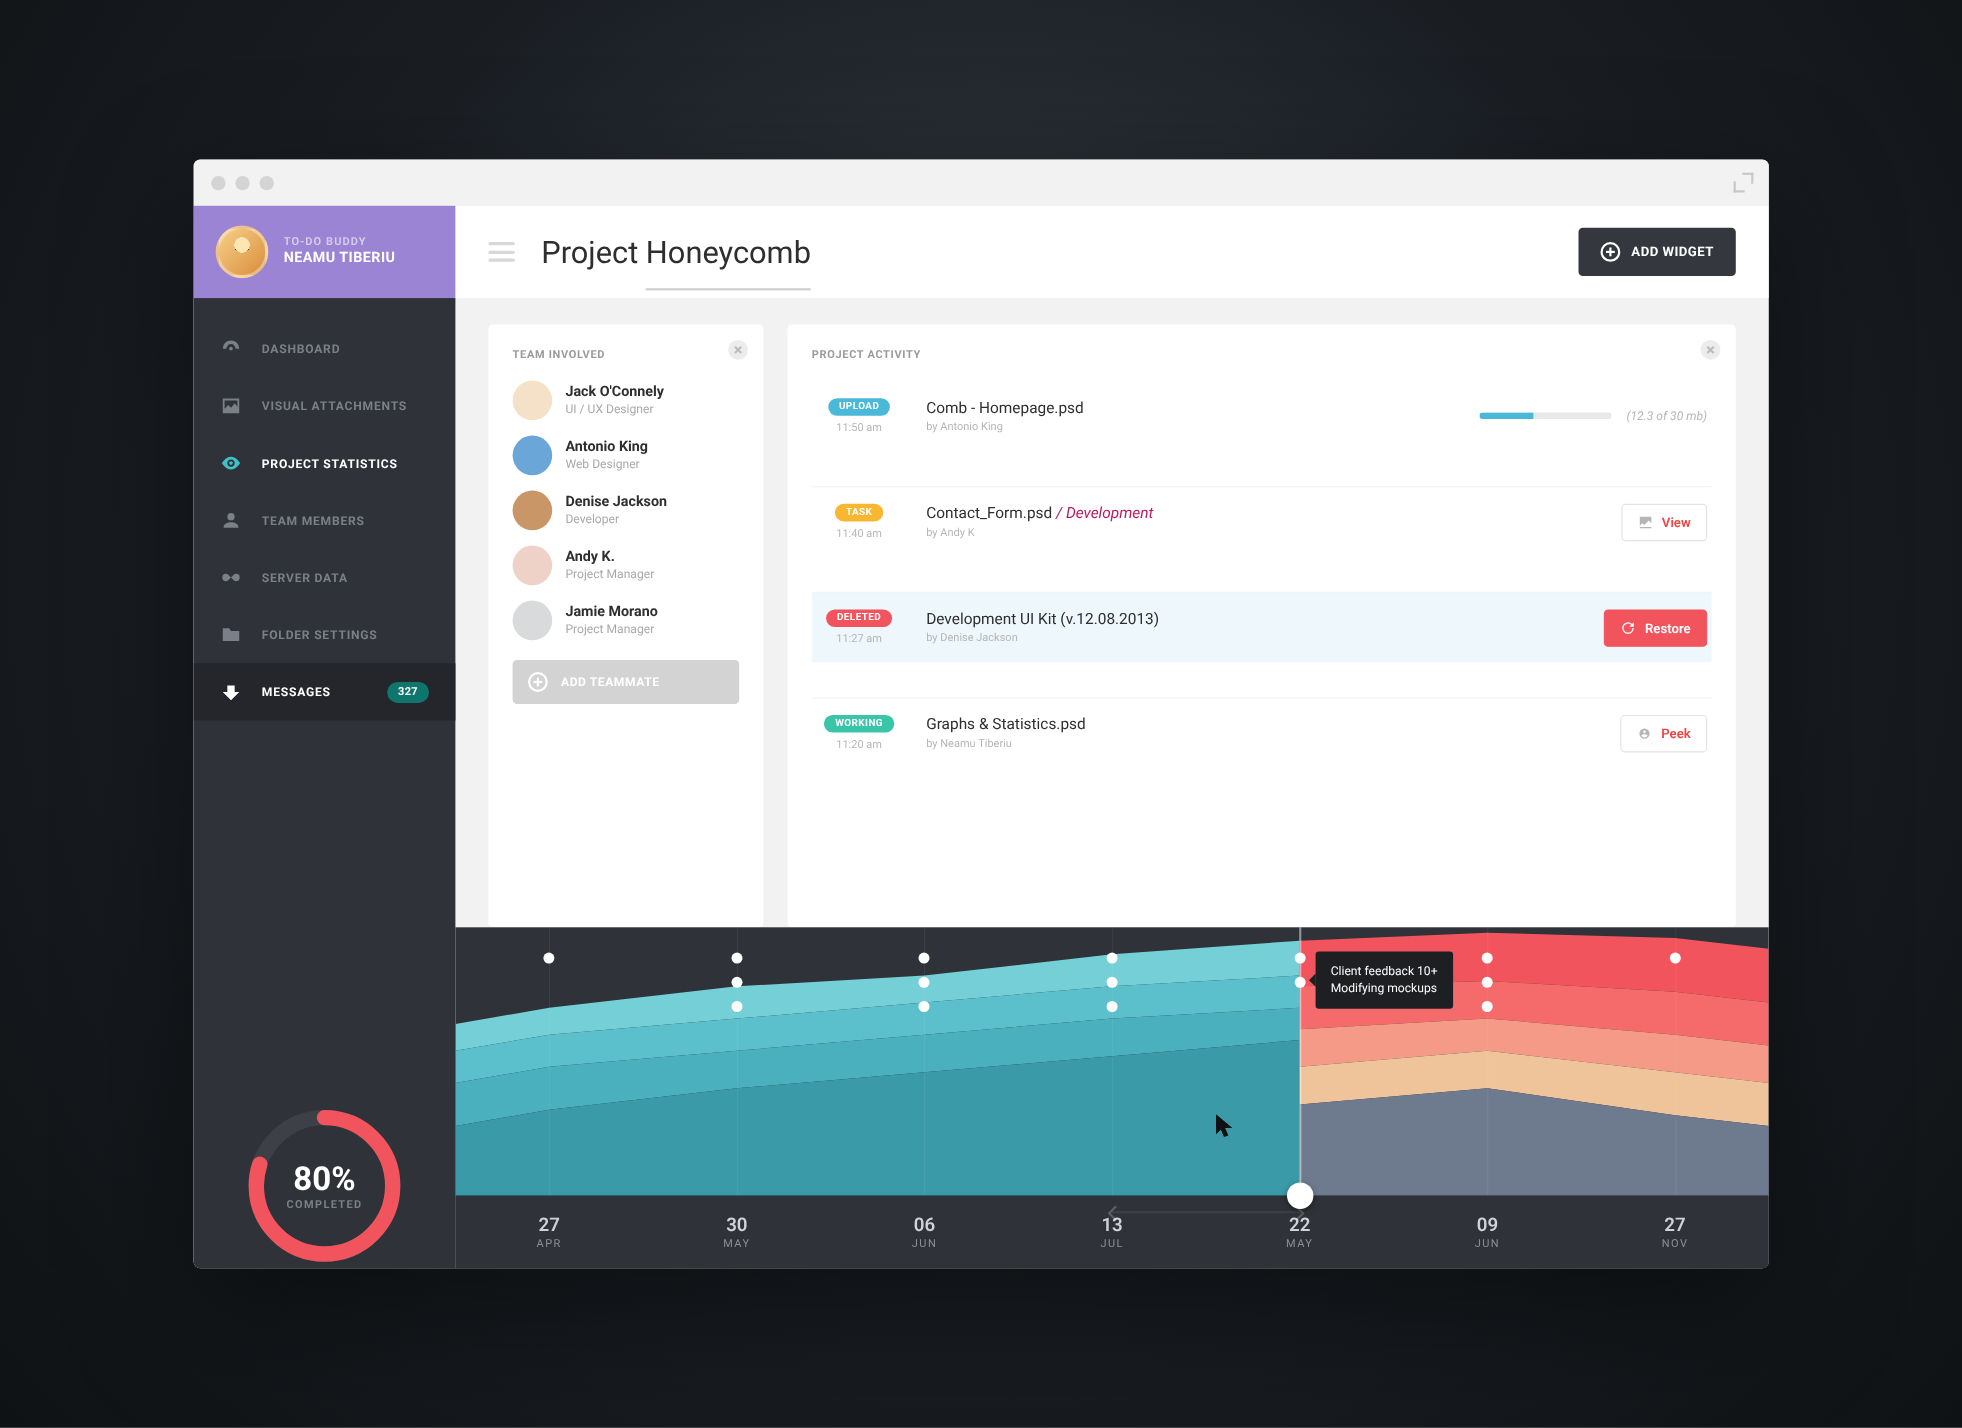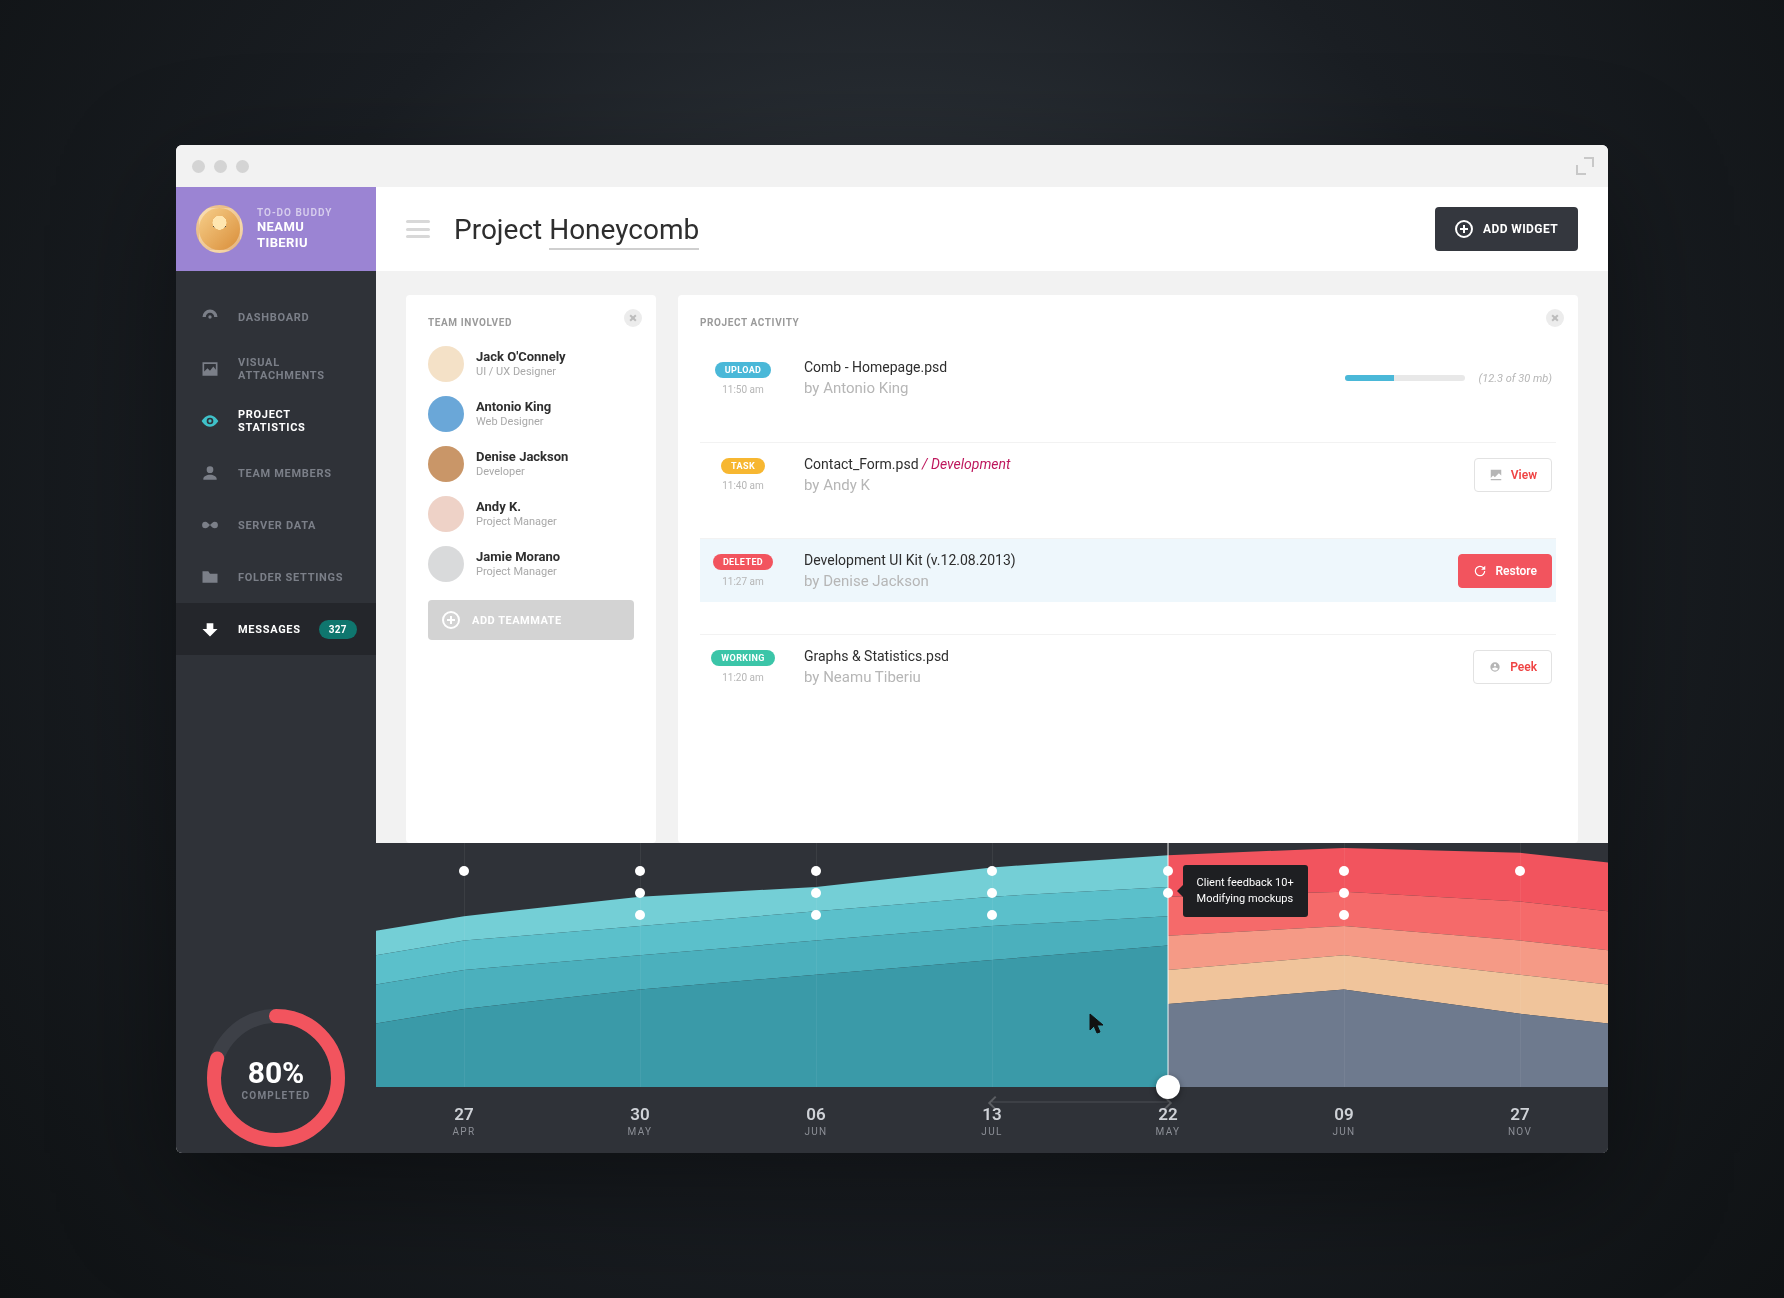--- a/index.html
+++ b/index.html
@@ -8,21 +8,21 @@
 .window{width:1432px;height:1008px;background:#f2f2f2;border-radius:6px;overflow:hidden;box-shadow:0 40px 120px rgba(0,0,0,.45);display:flex;flex-direction:column;}
 .titlebar{height:42px;background:#f2f2f2;display:flex;align-items:center;padding:0 16px;position:relative;}
 .traffic{display:flex;gap:9px;}
 .dot{width:13px;height:13px;border-radius:50%;background:#d4d4d4;}
 .expand-corner{position:absolute;right:14px;top:12px;width:18px;height:18px;}
 .expand-corner::before,.expand-corner::after{content:"";position:absolute;width:8px;height:8px;}
 .expand-corner::before{top:0;right:0;border-top:2px solid #c8c8c8;border-right:2px solid #c8c8c8;}
 .expand-corner::after{bottom:0;left:0;border-bottom:2px solid #c8c8c8;border-left:2px solid #c8c8c8;}
 .body{flex:1;display:flex;min-height:0;}
 
-.sidebar{width:200px;background:#2f3238;display:flex;flex-direction:column;}
+.sidebar{width:238px;background:#2f3238;display:flex;flex-direction:column;}
 .profile{height:84px;background:#9b84d3;display:flex;align-items:center;gap:14px;padding:0 20px;}
 .avatar{width:48px;height:48px;border-radius:50%;background:linear-gradient(135deg,#f7cf8a,#d98e3a);border:3px solid rgba(255,255,255,.35);position:relative;overflow:hidden;}
 .avatar::after{content:"";position:absolute;inset:0;background:radial-gradient(circle at 50% 35%,#ffe6b0 0 20%,transparent 21%),radial-gradient(circle at 40% 42%,#2a2a2a 0 6%,transparent 7%),radial-gradient(circle at 60% 42%,#2a2a2a 0 6%,transparent 7%);border-radius:50%;}
 .profile-txt{display:flex;flex-direction:column;line-height:1.2;}
 .profile-app{font-size:10px;letter-spacing:1px;color:rgba(255,255,255,.6);font-weight:600;}
 .profile-name{font-size:13px;color:#fff;font-weight:700;letter-spacing:.4px;}
 .nav{padding:20px 0 0;}
 .nav-item{display:flex;align-items:center;gap:18px;height:52px;padding:0 24px;color:#7b7f88;font-size:11px;letter-spacing:.7px;font-weight:700;cursor:pointer;position:relative;}
 .nav-item.active{color:#fff;}
 .nav-item.messages{background:#24262b;}
@@ -40,21 +40,21 @@
 .ring-fg{stroke:#f2545e;fill:none;stroke-linecap:round;}
 .ring-txt{position:absolute;inset:0;display:flex;flex-direction:column;align-items:center;justify-content:center;}
 .ring-pct{font-size:30px;font-weight:700;color:#fff;}
 .ring-lbl{font-size:10px;letter-spacing:1.2px;color:#7b7f88;font-weight:700;}
 
 .main{flex:1;display:flex;flex-direction:column;min-width:0;}
 .header{height:84px;background:#fff;display:flex;align-items:center;padding:0 30px;gap:24px;}
 .hamburger{width:24px;height:18px;display:flex;flex-direction:column;justify-content:space-between;cursor:pointer;}
 .hamburger span{height:3px;background:#d8d8d8;border-radius:2px;}
 .page-title{font-size:28px;font-weight:400;color:#2e2e2e;}
-.page-title .hl{border-bottom:2px solid #cfcfcf;padding-bottom:2px;}
+.page-title .hl{border-bottom:2px solid #cfcfcf;padding-bottom:16px;}
 .header-spacer{flex:1;}
 .add-widget{background:#34373e;color:#fff;font-size:12px;font-weight:700;letter-spacing:.4px;border:none;border-radius:4px;height:44px;padding:0 20px;display:flex;align-items:center;gap:10px;cursor:pointer;}
 .plus-circle{width:18px;height:18px;border:2px solid #fff;border-radius:50%;position:relative;}
 .plus-circle::before,.plus-circle::after{content:"";position:absolute;background:#fff;}
 .plus-circle::before{left:50%;top:3px;bottom:3px;width:2px;transform:translateX(-50%);}
 .plus-circle::after{top:50%;left:3px;right:3px;height:2px;transform:translateY(-50%);}
 .content{flex:1;padding:24px 30px 0;display:flex;gap:22px;min-height:0;overflow:hidden;}
 .card{background:#fff;border-radius:4px;padding:22px 22px 24px;position:relative;}
 .card-close{position:absolute;top:14px;right:14px;width:18px;height:18px;border-radius:50%;background:#ececec;cursor:pointer;}
 .card-close::before,.card-close::after{content:"";position:absolute;left:50%;top:50%;width:8px;height:2px;background:#bcbcbc;}
@@ -80,21 +80,21 @@
 .act-left{width:86px;display:flex;flex-direction:column;align-items:center;gap:6px;flex-shrink:0;}
 .tag{font-size:9px;font-weight:700;letter-spacing:.4px;color:#fff;border-radius:10px;padding:3px 10px;}
 .tag.upload{background:#4ab8d8;}
 .tag.task{background:#f7b731;}
 .tag.deleted{background:#f2545e;}
 .tag.working{background:#3bc5a8;}
 .act-time{font-size:10px;color:#b6b6b6;}
 .act-mid{flex:1;padding:0 18px;display:flex;flex-direction:column;gap:4px;min-width:0;}
 .act-title{font-size:14px;color:#2e2e2e;}
 .act-title .sub{color:#be185d;font-style:italic;}
-.act-by{font-size:15px;color:#b6b6b6;}
+.act-by{font-size:10px;color:#b6b6b6;}
 .act-right{display:flex;align-items:center;gap:14px;flex-shrink:0;}
 .progress-bar{width:120px;height:6px;background:#e8e8e8;border-radius:3px;overflow:hidden;}
 .progress-bar>div{height:100%;background:#4ab8d8;}
 .size-txt{font-size:11px;font-style:italic;color:#b6b6b6;}
 .act-btn{height:34px;border:1px solid #e2e2e2;background:#fff;border-radius:4px;padding:0 14px;font-size:12px;font-weight:600;color:#ef4444;display:flex;align-items:center;gap:8px;cursor:pointer;}
 .act-btn svg{width:14px;height:14px;fill:#b6b6b6;}
 .act-btn.restore{background:#f2545e;border-color:#f2545e;color:#fff;}
 .act-btn.restore svg{fill:#fff;}
 
 .timeline{height:310px;background:#2f3238;position:relative;overflow:hidden;}

